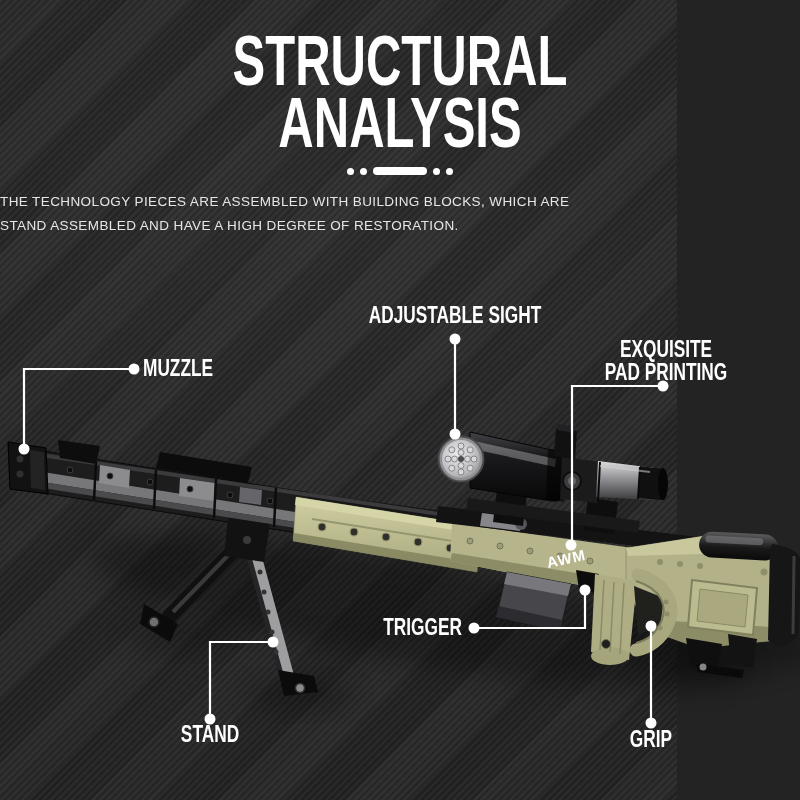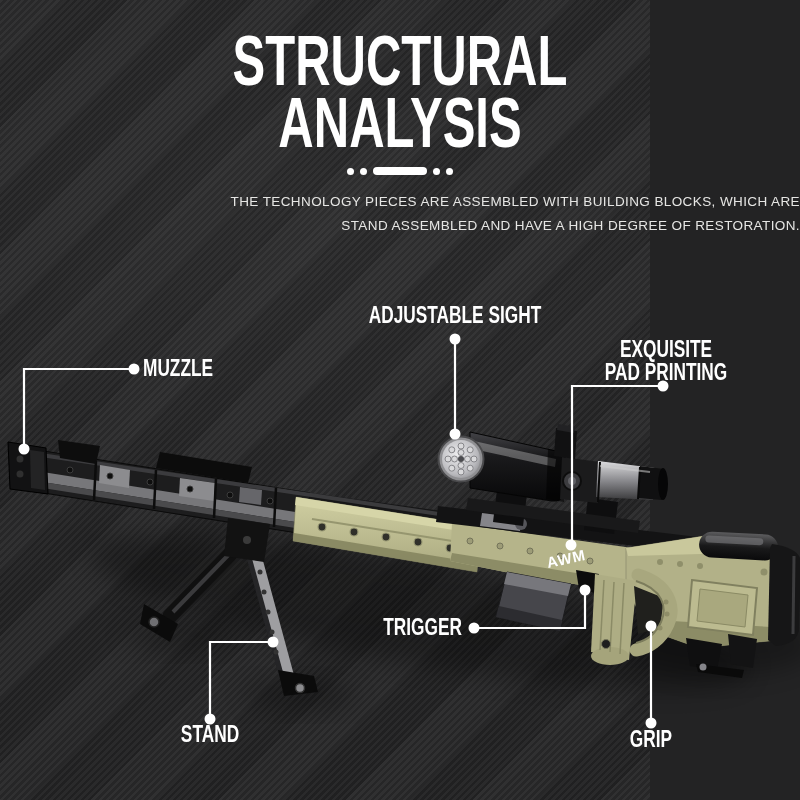--- a/index.html
+++ b/index.html
@@ -4,36 +4,37 @@
 <style>
   html,body{margin:0;padding:0;}
   body{width:800px;height:800px;overflow:hidden;background:#232324;}
   .page{
     position:relative;width:650px;height:800px;
     background:
       radial-gradient(ellipse 1000px 600px at 50% 28%, rgba(255,255,255,0.035), rgba(0,0,0,0) 70%),
       repeating-linear-gradient(135deg, rgba(255,255,255,0.018) 0 45px, rgba(0,0,0,0.05) 45px 90px),
       repeating-linear-gradient(135deg, #2c2c2d 0px, #2c2c2d 2.5px, #222223 2.5px, #222223 5px);
     font-family:"Liberation Sans", sans-serif;
+    padding-left:27px;
   }
   .title{
     position:absolute;top:30px;left:0;width:800px;margin:0;
     text-align:center;color:#ffffff;font-weight:bold;
     font-size:70px;line-height:62px;letter-spacing:0px;
   }
   .title .tline{display:block;transform:scaleX(0.70);transform-origin:50% 50%;white-space:nowrap;}
   .divider{
     position:absolute;top:166px;left:0;width:800px;height:10px;
     display:flex;align-items:center;justify-content:center;gap:6px;
   }
   .divider .dot{width:7px;height:7px;border-radius:50%;background:#ffffff;}
   .divider .bar{width:54px;height:8px;border-radius:4px;background:#ffffff;}
   .subtitle{
     position:absolute;top:190px;left:0;width:800px;margin:0;
-    text-align:right;color:#e6e6e4;font-size:13.5px;line-height:24px;letter-spacing:0.4px;
+    text-align:left;color:#e6e6e4;font-size:13.5px;line-height:24px;letter-spacing:0.4px;
   }
   .subtitle span{display:block;}
   .art{position:absolute;left:0;top:0;}
   .callout{
     position:absolute;color:#ffffff;font-weight:bold;font-size:24px;line-height:23px;
     white-space:nowrap;transform:scaleX(0.72);
   }
   .c-left{transform-origin:0 50%;}
   .c-right{transform-origin:100% 50%;text-align:right;}
   .c-center{transform-origin:50% 50%;text-align:center;}

